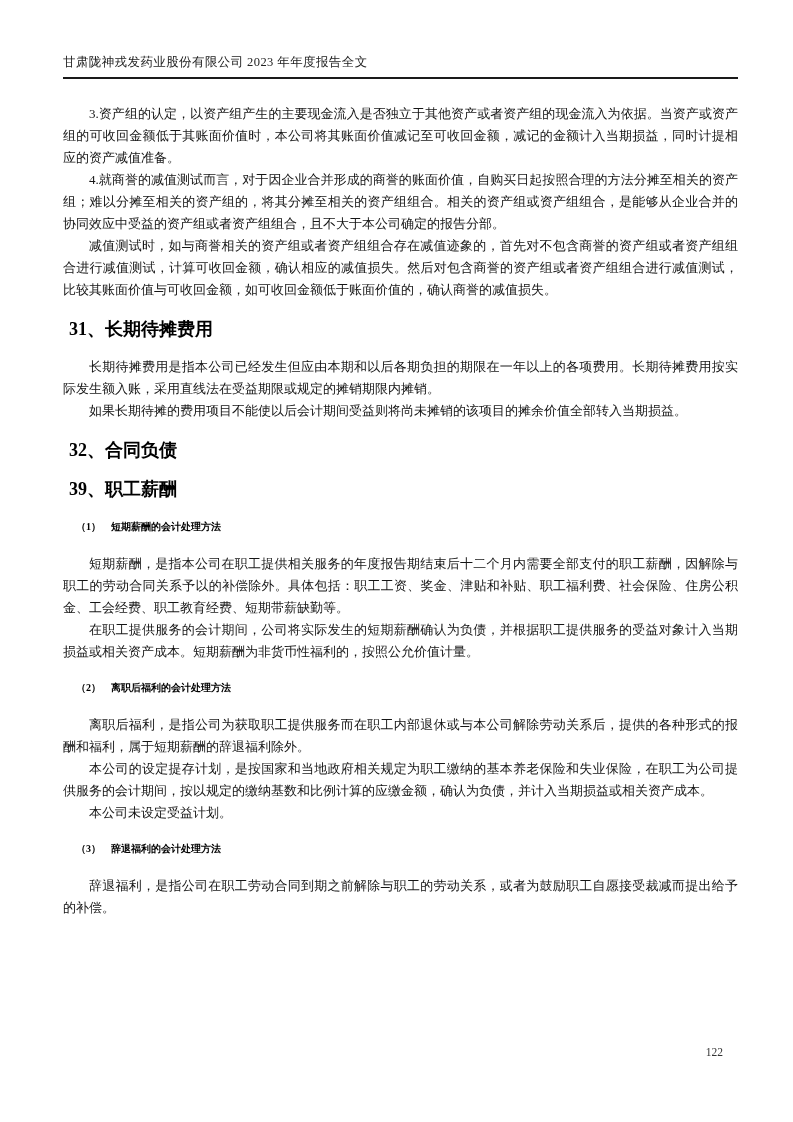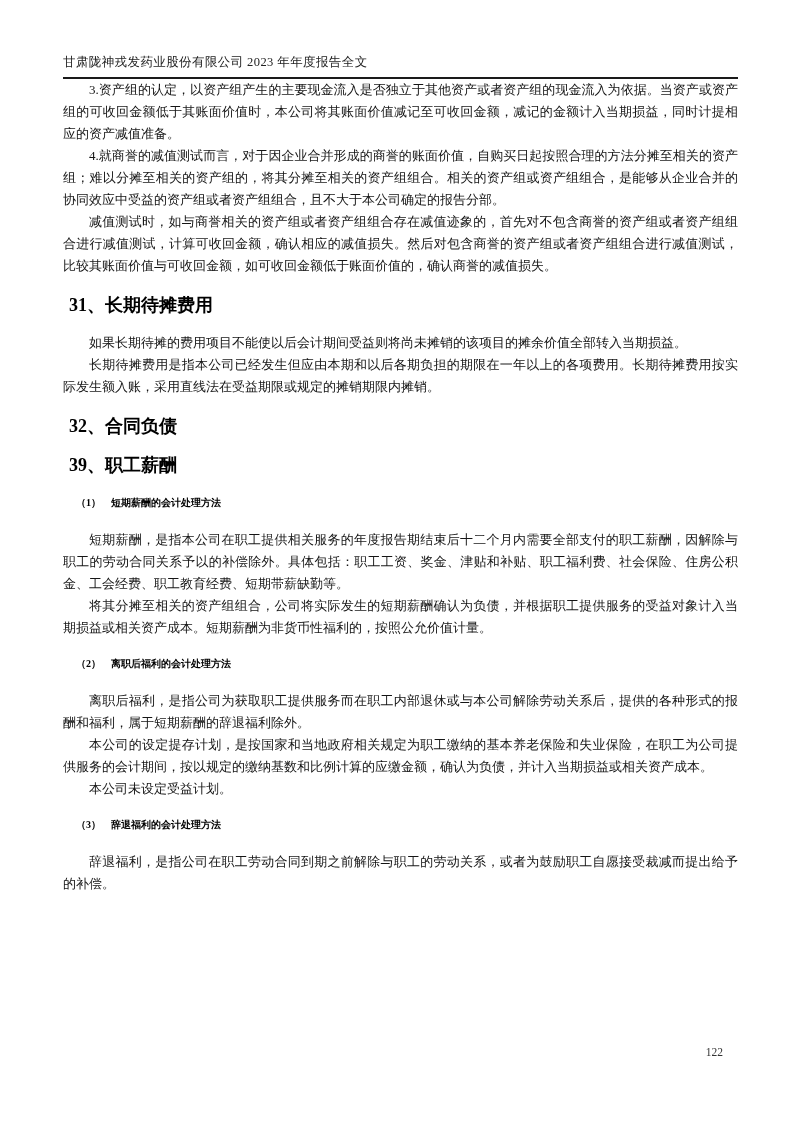--- a/index.html
+++ b/index.html
@@ -26,20 +26,21 @@
   .header-rule {
     margin-top: 7px;
     height: 2px;
     background: #1a1a1a;
   }
   .page-body {
     font-size: 13px;
     line-height: 22px;
     text-align: justify;
     color: #151515;
+    margin-top: 24px;
   }
   .para { text-indent: 2em; }
   .section-heading {
     font-size: 18px;
     font-weight: bold;
     line-height: 21px;
     margin: 18px 0 16px 0;
     padding-left: 6px;
     text-align: left;
     color: #000000;
@@ -72,35 +73,35 @@
   </header>
 
   <main class="page-body">
 
     <p class="para">3.资产组的认定，以资产组产生的主要现金流入是否独立于其他资产或者资产组的现金流入为依据。当资产或资产组的可收回金额低于其账面价值时，本公司将其账面价值减记至可收回金额，减记的金额计入当期损益，同时计提相应的资产减值准备。</p>
     <p class="para">4.就商誉的减值测试而言，对于因企业合并形成的商誉的账面价值，自购买日起按照合理的方法分摊至相关的资产组；难以分摊至相关的资产组的，将其分摊至相关的资产组组合。相关的资产组或资产组组合，是能够从企业合并的协同效应中受益的资产组或者资产组组合，且不大于本公司确定的报告分部。</p>
     <p class="para">减值测试时，如与商誉相关的资产组或者资产组组合存在减值迹象的，首先对不包含商誉的资产组或者资产组组合进行减值测试，计算可收回金额，确认相应的减值损失。然后对包含商誉的资产组或者资产组组合进行减值测试，比较其账面价值与可收回金额，如可收回金额低于账面价值的，确认商誉的减值损失。</p>
 
     <section>
       <h2 class="section-heading">31、长期待摊费用</h2>
+      <p class="para">长期待摊费用是指本公司已经发生但应由本期和以后各期负担的期限在一年以上的各项费用。长期待摊费用按实际发生额入账，采用直线法在受益期限或规定的摊销期限内摊销。</p>
       <p class="para">如果长期待摊的费用项目不能使以后会计期间受益则将尚未摊销的该项目的摊余价值全部转入当期损益。</p>
-      <p class="para">长期待摊费用是指本公司已经发生但应由本期和以后各期负担的期限在一年以上的各项费用。长期待摊费用按实际发生额入账，采用直线法在受益期限或规定的摊销期限内摊销。</p>
     </section>
 
     <section>
       <h2 class="section-heading">32、合同负债</h2>
     </section>
 
     <section>
       <h2 class="section-heading">39、职工薪酬</h2>
 
       <div>
         <h3 class="sub-heading">（1）　短期薪酬的会计处理方法</h3>
         <p class="para">短期薪酬，是指本公司在职工提供相关服务的年度报告期结束后十二个月内需要全部支付的职工薪酬，因解除与职工的劳动合同关系予以的补偿除外。具体包括：职工工资、奖金、津贴和补贴、职工福利费、社会保险、住房公积金、工会经费、职工教育经费、短期带薪缺勤等。</p>
-        <p class="para">将其分摊至相关的资产组组合，公司将实际发生的短期薪酬确认为负债，并根据职工提供服务的受益对象计入当期损益或相关资产成本。短期薪酬为非货币性福利的，按照公允价值计量。</p>
+        <p class="para">在职工提供服务的会计期间，公司将实际发生的短期薪酬确认为负债，并根据职工提供服务的受益对象计入当期损益或相关资产成本。短期薪酬为非货币性福利的，按照公允价值计量。</p>
       </div>
 
       <div>
         <h3 class="sub-heading">（2）　离职后福利的会计处理方法</h3>
         <p class="para">离职后福利，是指公司为获取职工提供服务而在职工内部退休或与本公司解除劳动关系后，提供的各种形式的报酬和福利，属于短期薪酬的辞退福利除外。</p>
         <p class="para">本公司的设定提存计划，是按国家和当地政府相关规定为职工缴纳的基本养老保险和失业保险，在职工为公司提供服务的会计期间，按以规定的缴纳基数和比例计算的应缴金额，确认为负债，并计入当期损益或相关资产成本。</p>
         <p class="para">本公司未设定受益计划。</p>
       </div>
 
       <div>

